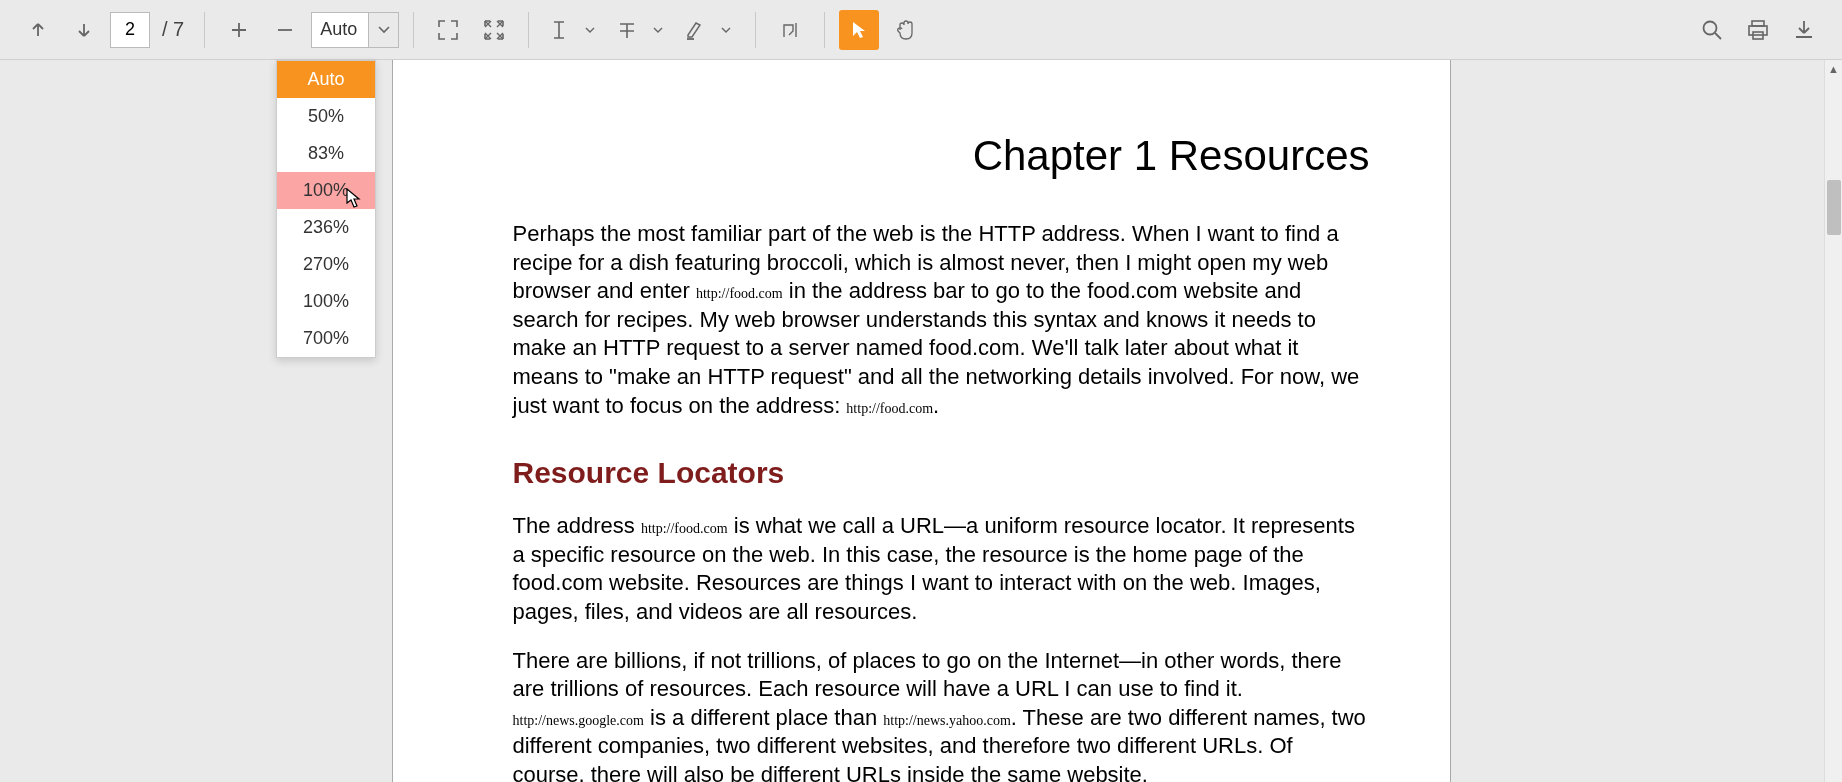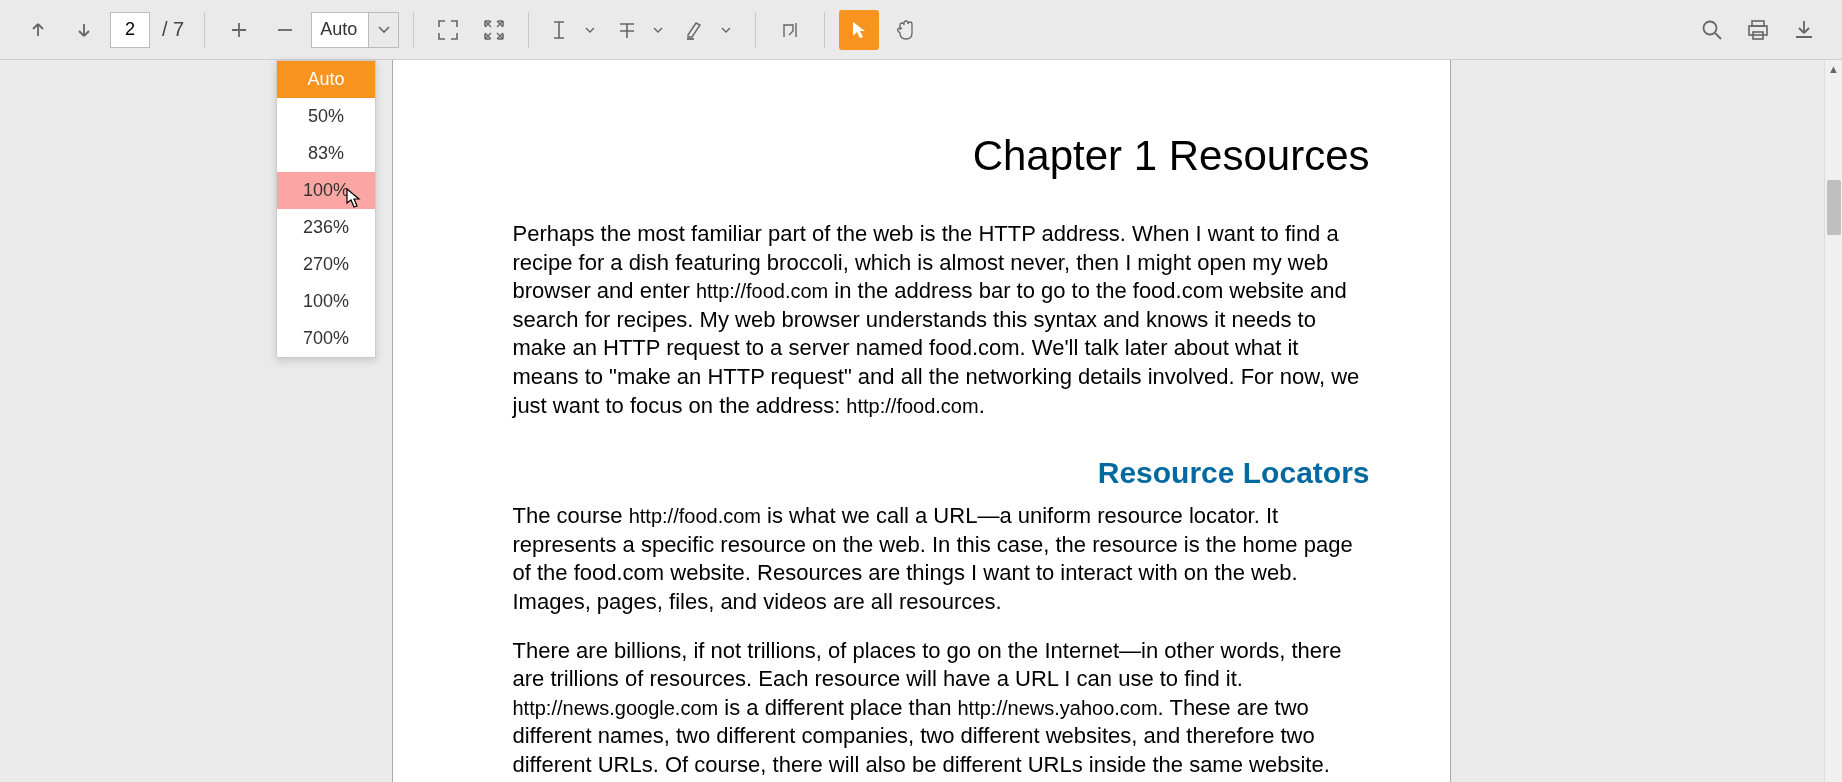--- a/index.html
+++ b/index.html
@@ -113,33 +113,32 @@
     font-size: 42px;
     font-weight: 400;
     text-align: right;
     margin-bottom: 40px;
     color: #000;
     font-family: Arial, sans-serif;
   }
   .page h2 {
     font-size: 30px;
     font-weight: 700;
-    margin: 36px 0 12px;
-    color: #0369a1;
-    text-align: right;
+    margin: 36px 0 22px;
+    color: #7f1d1d;
   }
   .page p {
     font-size: 22px;
     line-height: 1.3;
     color: #000;
     margin-bottom: 20px;
   }
   .page code {
-    font-family: Liberation Sans, sans-serif;
-    font-size: 20px;
+    font-family: Liberation Serif, serif;
+    font-size: 14px;
   }
   .scrollbar {
     position: absolute;
     right: 0;
     top: 60px;
     bottom: 0;
     width: 18px;
     background: #f0f0f0;
     border-left: 1px solid #ddd;
   }
@@ -301,21 +300,21 @@
 </div>
 
 <div class="viewer">
   <div class="page">
     <h1>Chapter 1  Resources</h1>
     <p>
       <span>Perhaps the most familiar part of the web is the HTTP address. When I want to find a recipe for a dish featuring broccoli, which is almost never, then I might open my web browser and enter </span><code>http://food.com</code><span> in the address bar to go to the food.com website and search for recipes. My web browser understands this syntax and knows it needs to make an HTTP request to a server named food.com. We'll talk later about what it means to "make an HTTP request" and all the networking details involved. For now, we just want to focus on the address: </span><code>http://food.com</code><span>.</span>
     </p>
     <h2>Resource Locators</h2>
     <p>
-      <span>The course </span><code>http://food.com</code><span> is what we call a URL—a uniform resource locator. It represents a specific resource on the web. In this case, the resource is the home page of the food.com website. Resources are things I want to interact with on the web. Images, pages, files, and videos are all resources.</span>
+      <span>The address </span><code>http://food.com</code><span> is what we call a URL—a uniform resource locator. It represents a specific resource on the web. In this case, the resource is the home page of the food.com website. Resources are things I want to interact with on the web. Images, pages, files, and videos are all resources.</span>
     </p>
     <p>
       <span>There are billions, if not trillions, of places to go on the Internet—in other words, there are trillions of resources. Each resource will have a URL I can use to find it. </span><code>http://news.google.com</code><span> is a different place than </span><code>http://news.yahoo.com</code><span>. These are two different names, two different companies, two different websites, and therefore two different URLs. Of course, there will also be different URLs inside the same website. </span>
     </p>
   </div>
 </div>
 
 <div class="zoom-dropdown">
 <div class="opt selected">Auto</div>
     <div class="opt">50%</div>

